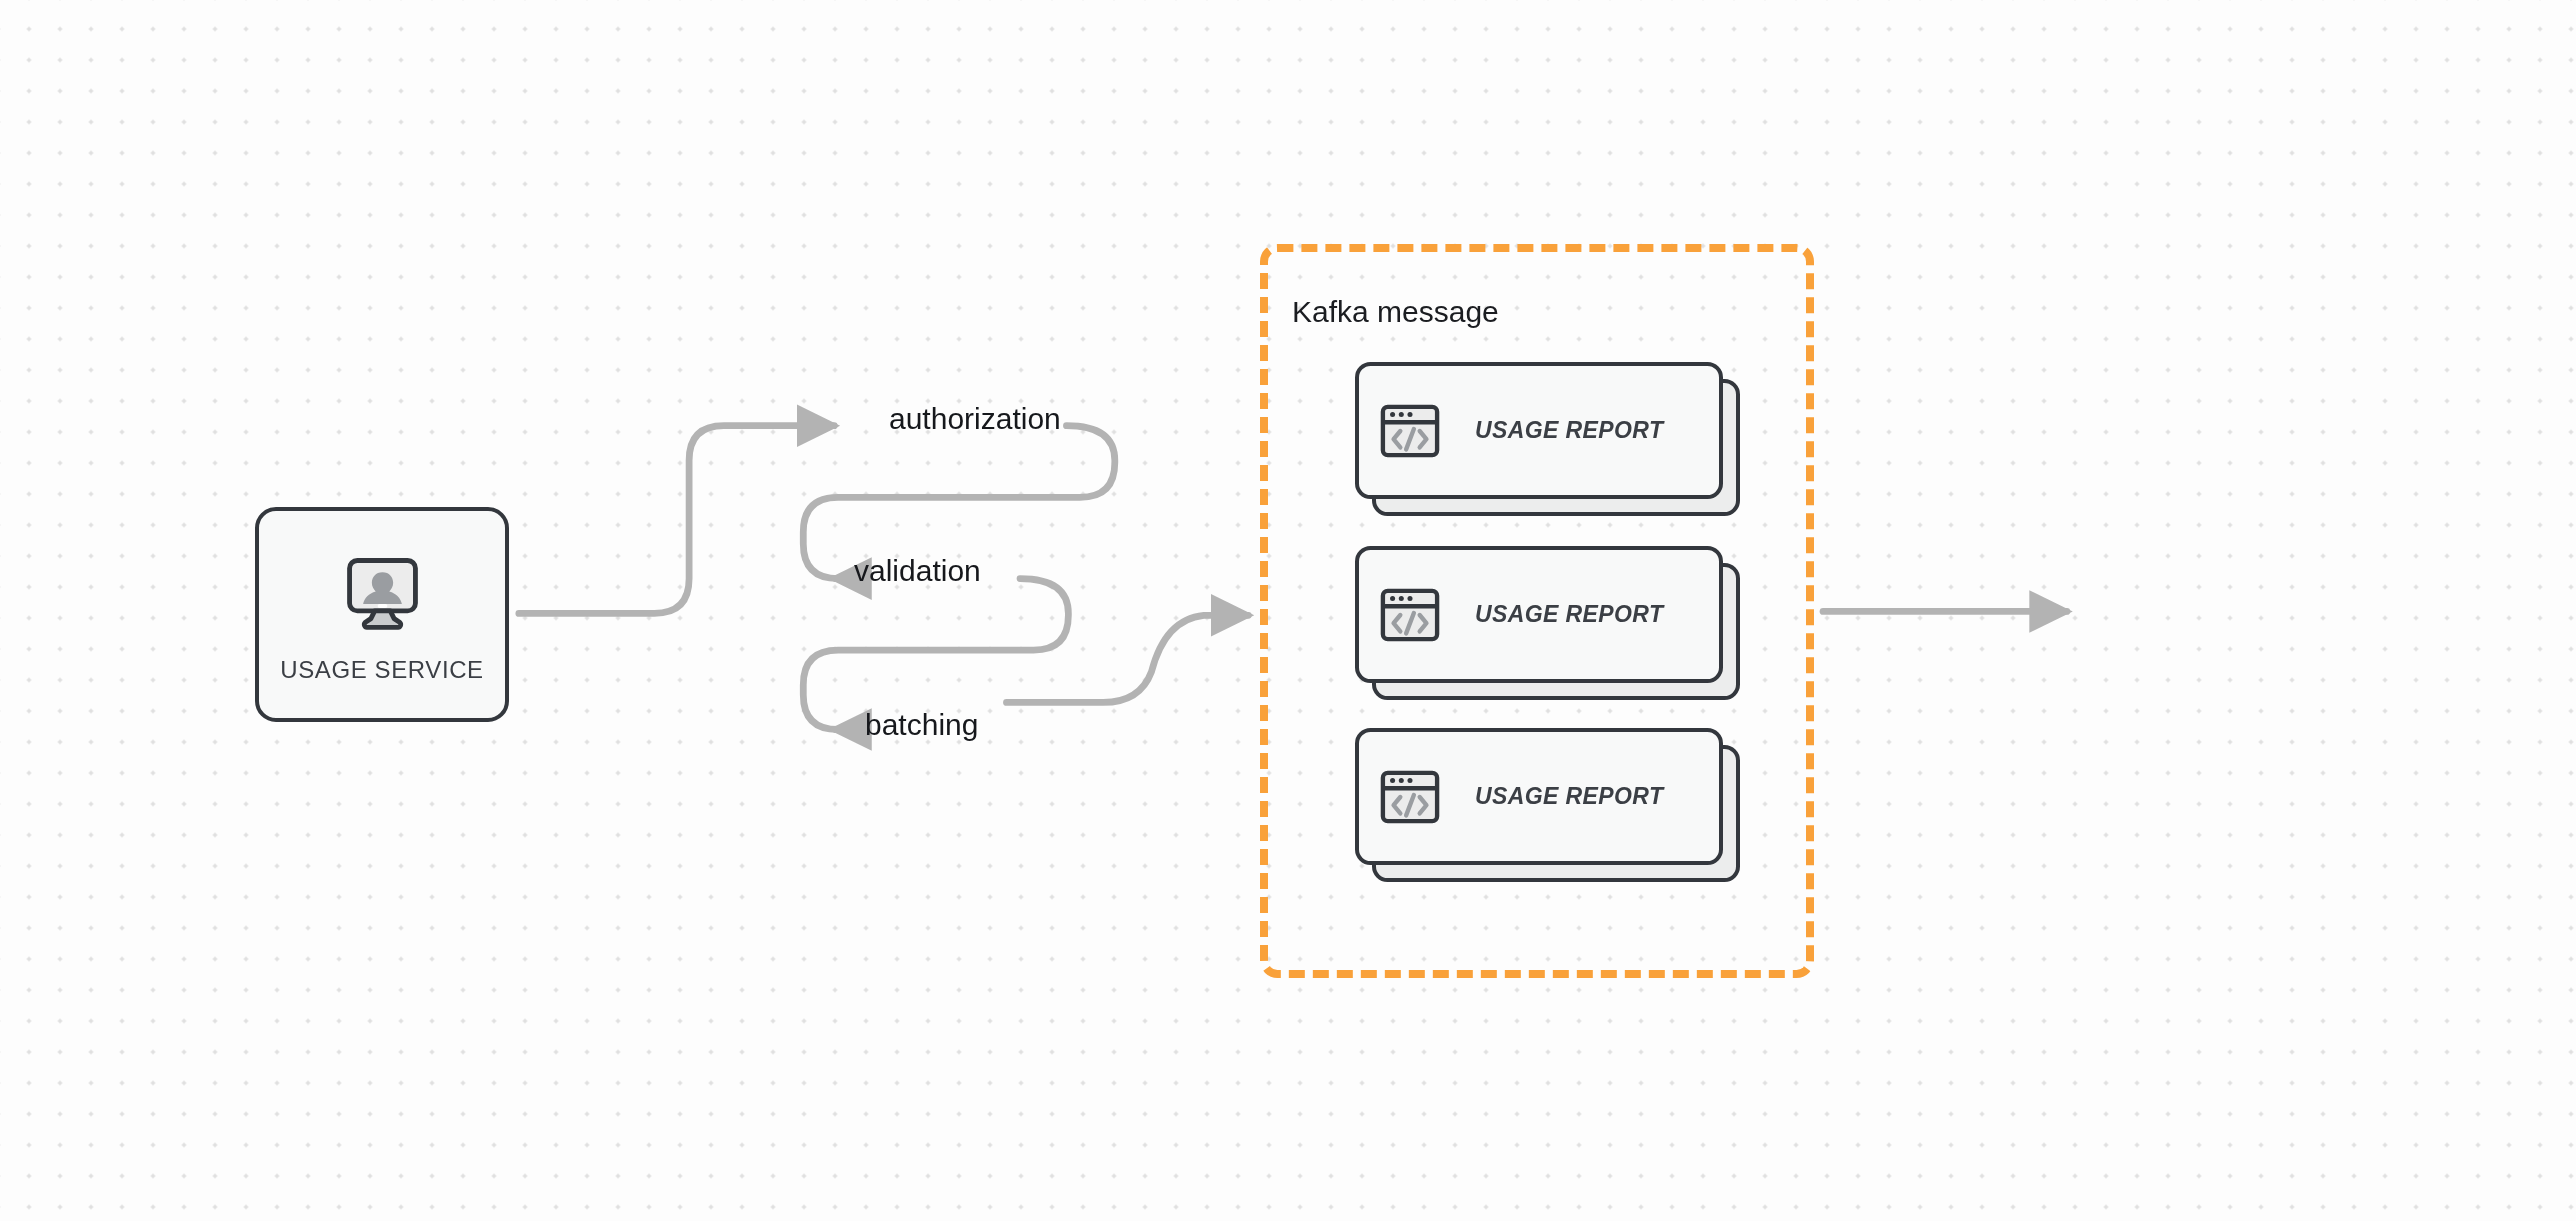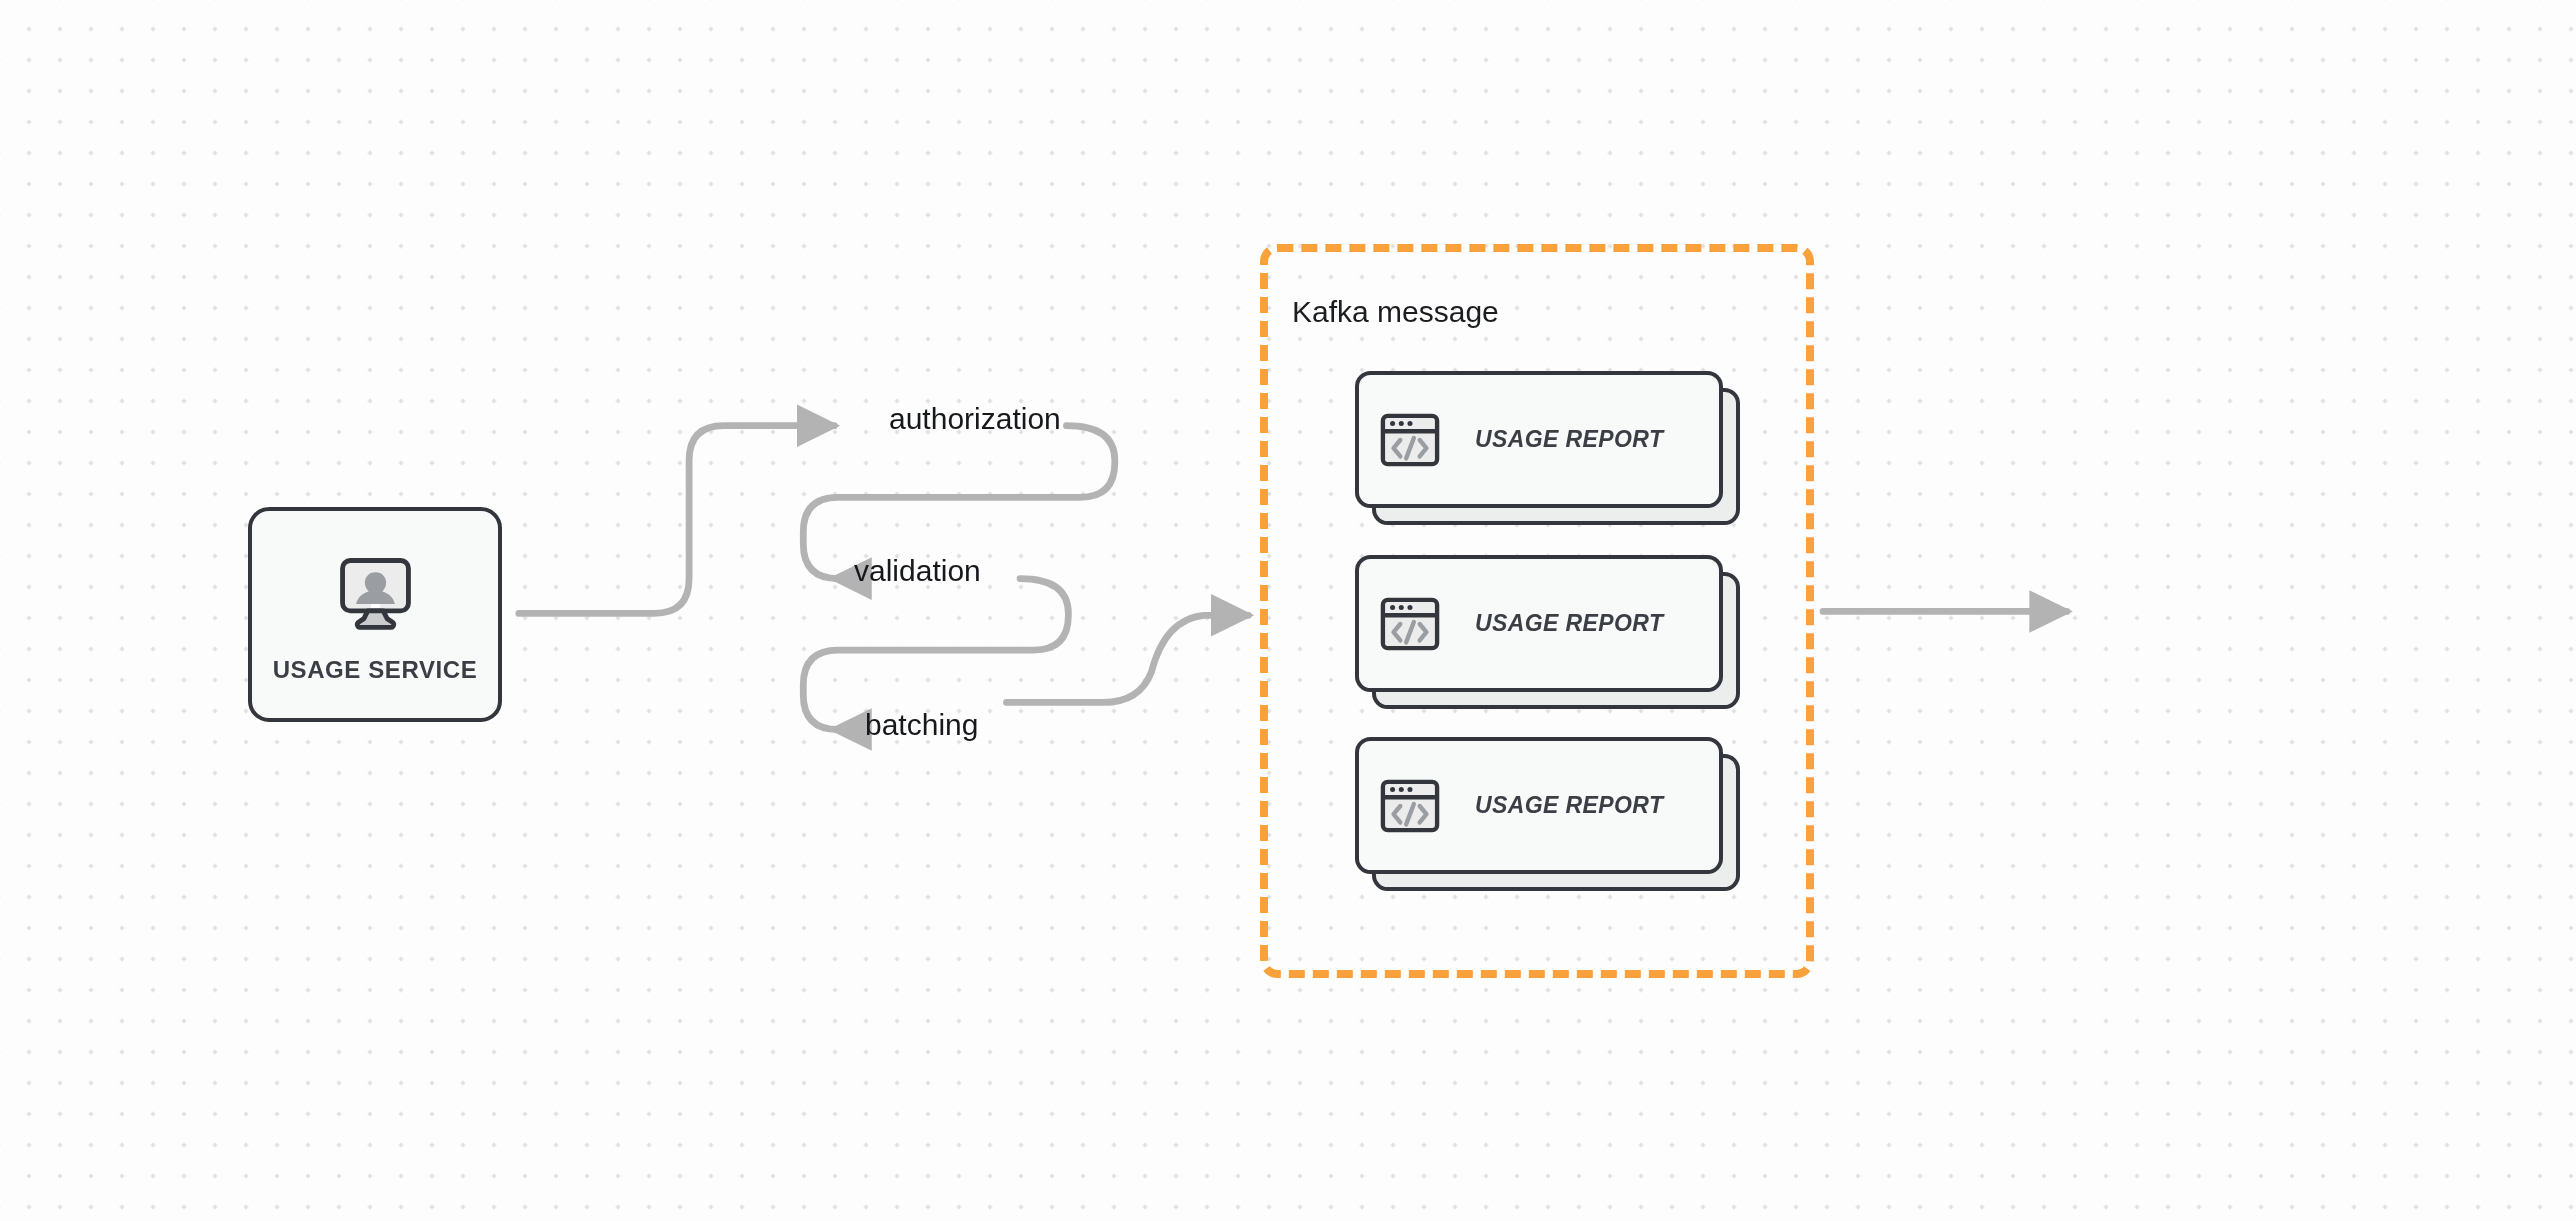--- a/index.html
+++ b/index.html
@@ -39,25 +39,24 @@
     justify-content: center;
   }
   .node-label {
     color: #3b3f45;
     letter-spacing: 0.6px;
     text-align: center;
   }
 
   
   #usage-service {
-    left: 248px;
+    left: 255px;
     top: 507px;
     width: 254px;
     height: 215px;
-    font-weight: bold;
   }
   #usage-service .node-label {
     font-size: 24px;
     margin-top: 13.5px;
   }
 
   
   #kafka-node {
     left: 2100px;
     top: 469px;
@@ -94,21 +93,20 @@
     font-size: 30px;
     color: #1b1d21;
   }
 
   
   .report-card-wrap {
     position: absolute;
     left: 95px;
     width: 368px;
     height: 137px;
-    margin-top: 9px;
   }
   .report-card-wrap.c0 { top: 118px; }
   .report-card-wrap.c1 { top: 302px; }
   .report-card-wrap.c2 { top: 484px; }
 
   .report-card-back {
     position: absolute;
     left: 17.4px;
     top: 17.4px;
     width: 368px;

